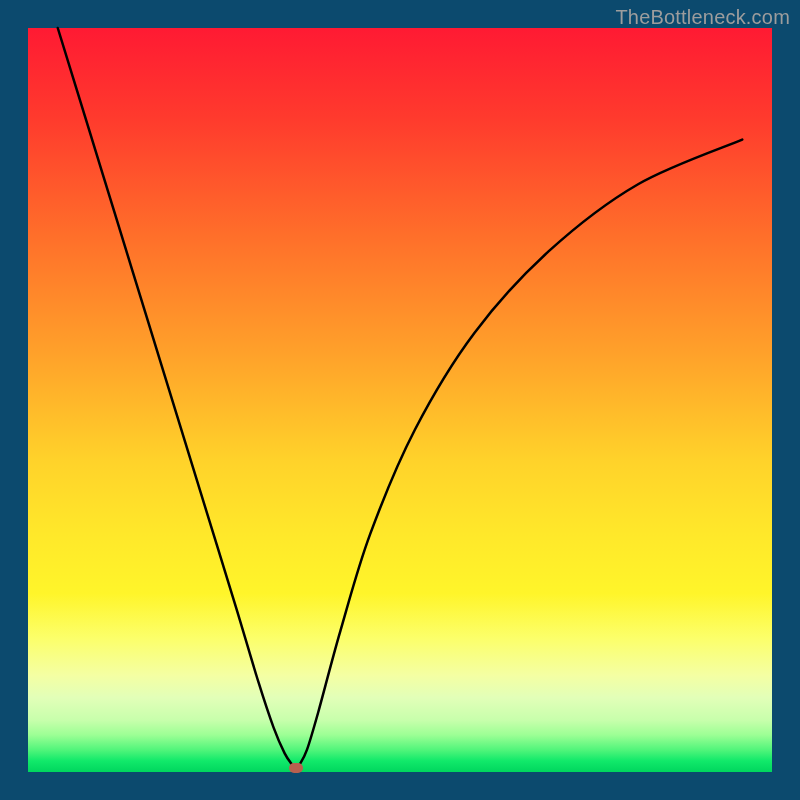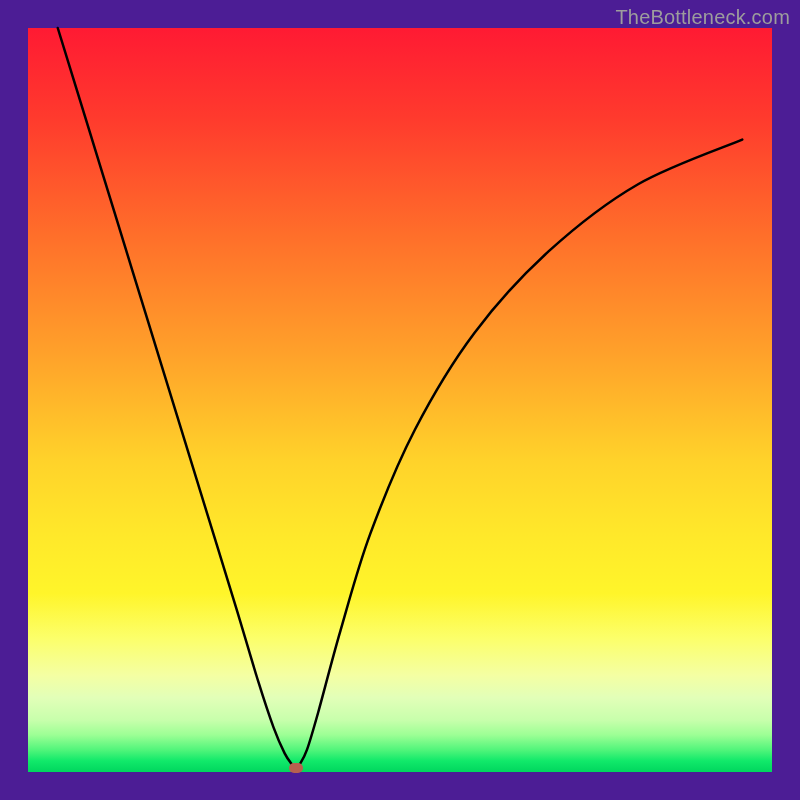--- a/index.html
+++ b/index.html
@@ -8,21 +8,21 @@
     width: 800px;
     height: 800px;
     background: #000;
     font-family: Arial, Helvetica, sans-serif;
     overflow: hidden;
   }
   .frame {
     position: relative;
     width: 800px;
     height: 800px;
-    background: #4c1d95;
+    background: #0c4a6e;
     text-align: right;
   }
   .plot-area {
     position: absolute;
     left: 28px;
     top: 28px;
     width: 744px;
     height: 744px;
     background: linear-gradient(to bottom,
       #ff1a33 0%,

